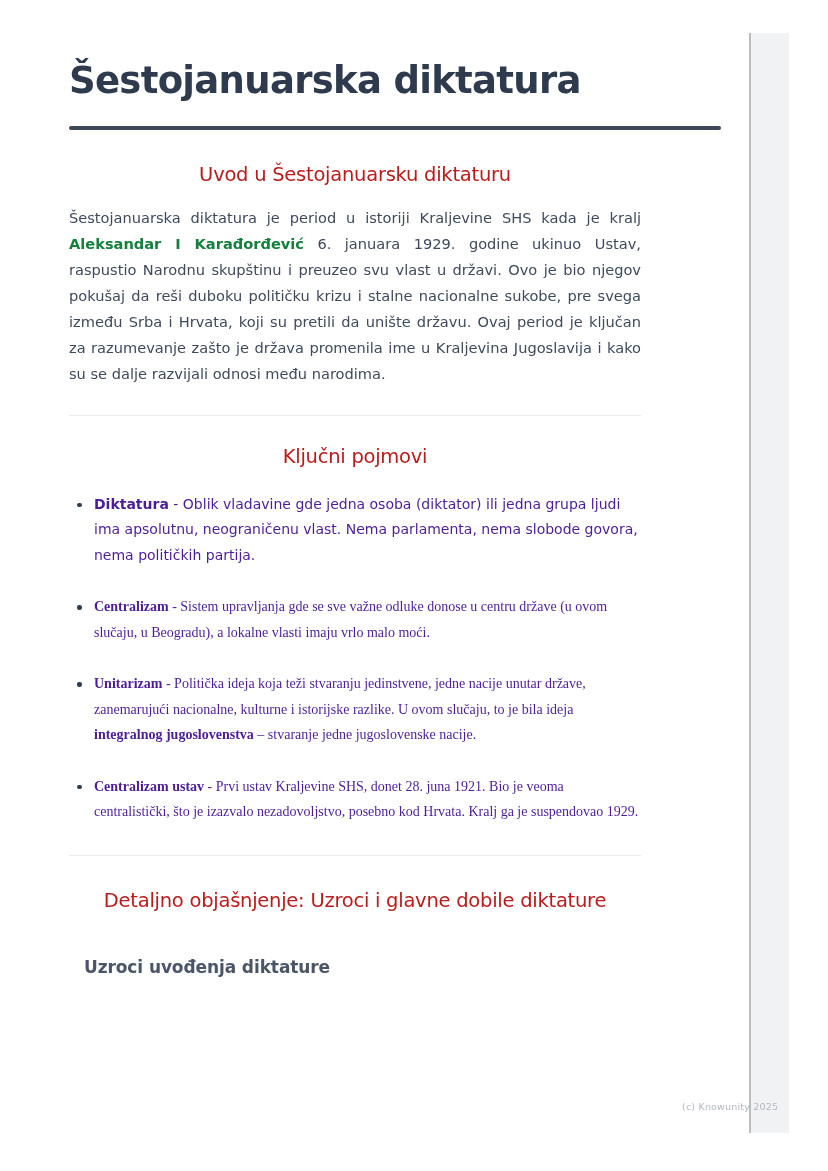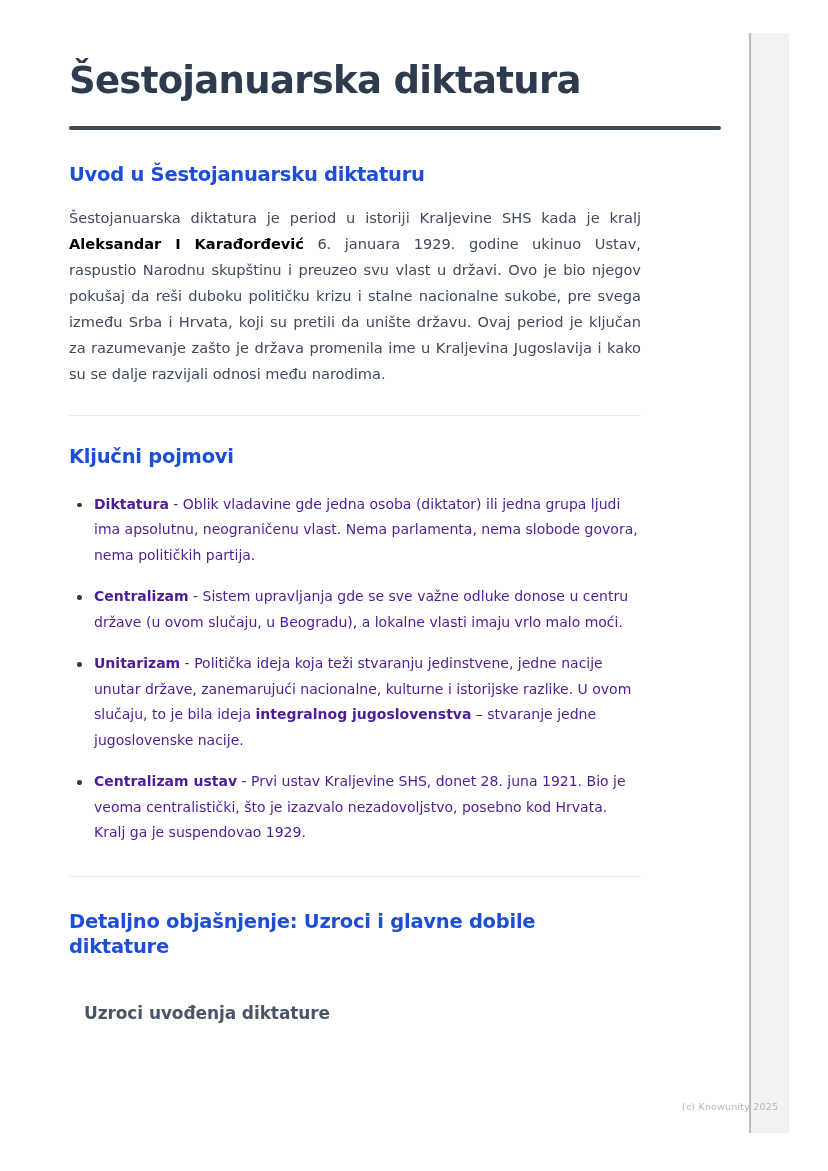--- a/index.html
+++ b/index.html
@@ -61,23 +61,24 @@
     height: 4px;
     background: #3c4758;
     border-radius: 2px;
     margin-top: 23px;
   }
 
   .section-h2 {
     margin: 0;
     font-size: 19.5px;
     line-height: 1.3;
-    font-weight: 700;
+    font-weight: 400;
     letter-spacing: -0.25px;
-    color: #1d4ed8;
+    color: #b91c1c;
+    text-align: center;
   }
 
   .section-h3 {
     margin: 15px;
     font-size: 17px;
     line-height: 1.35;
     font-weight: 600;
     letter-spacing: -0.1px;
     color: #4a5568;
   }
@@ -86,21 +87,21 @@
     margin: 0;
     font-size: 14.6px;
     line-height: 26px;
     color: #3e4a5c;
     text-align: justify;
     text-justify: inter-word;
   }
 
   .para b, .bullet b {
     font-weight: 700;
-    color: #000000;
+    color: #15803d;
   }
 
   .divider {
     width: 572px;
     height: 1px;
     background: #e8eaec;
   }
 
   ul.bullets {
     margin: 0;
@@ -109,21 +110,22 @@
   }
   ul.bullets li {
     position: relative;
     padding-left: 25px;
     font-size: 14px;
     line-height: 25.5px;
     color: #4c1d95;
     text-align: left;
   }
   ul.bullets li + li {
-    margin-top: 16px;
+    margin-top: 26px;
+    font-family: Liberation Serif, serif;
   }
   ul.bullets li::before {
     content: "";
     position: absolute;
     left: 8px;
     top: 11px;
     width: 4.5px;
     height: 4.5px;
     border-radius: 50%;
     background: #2e3a4d;

